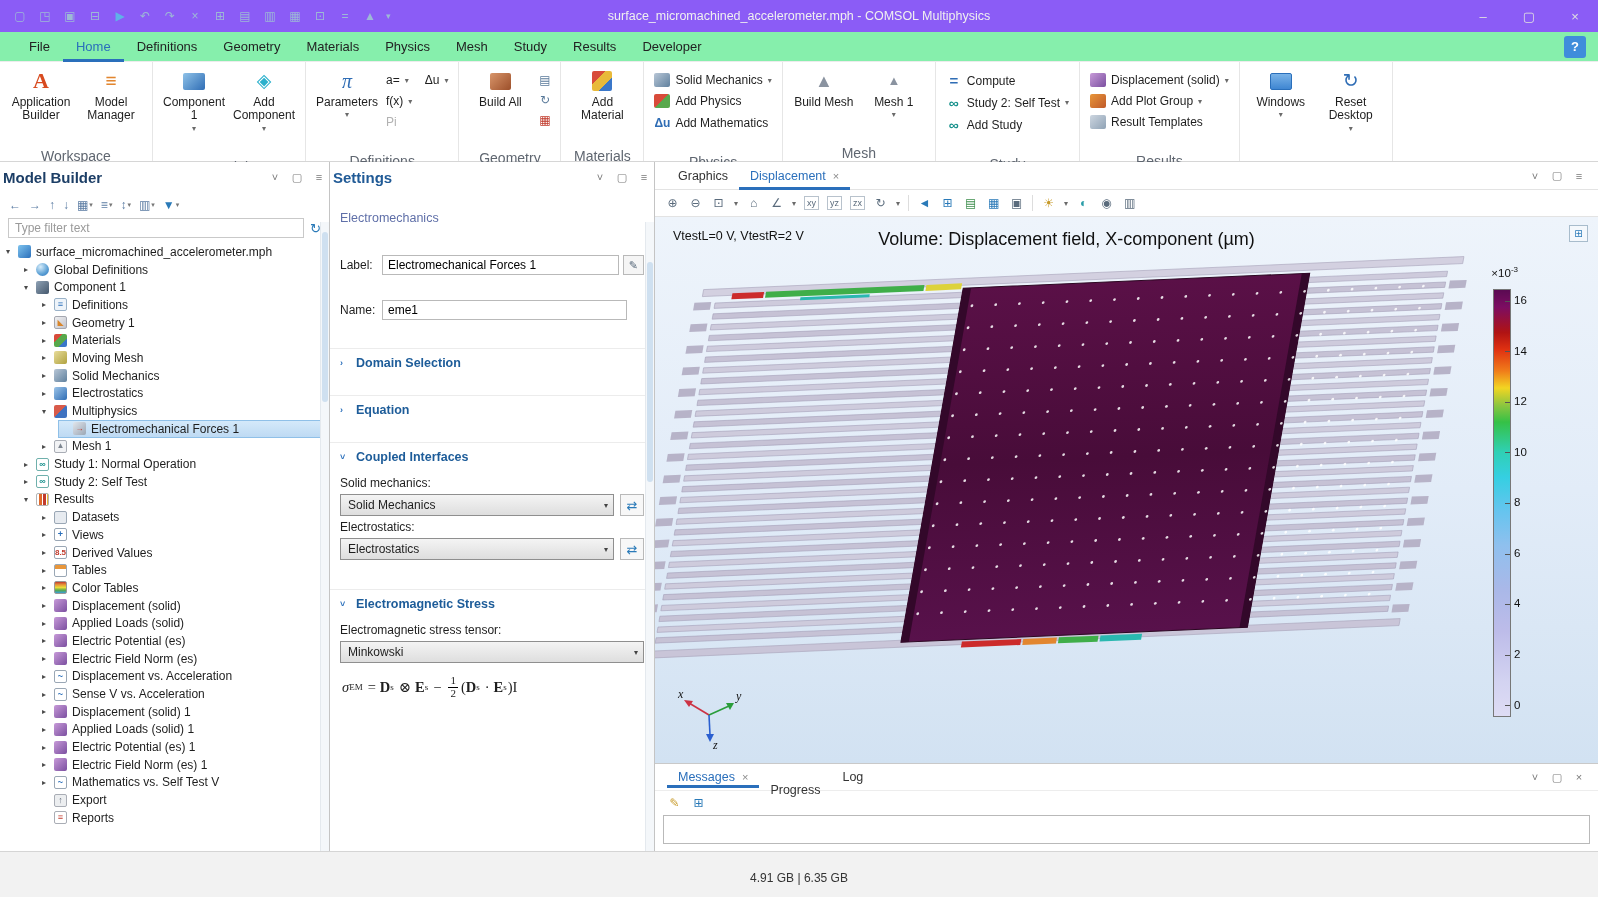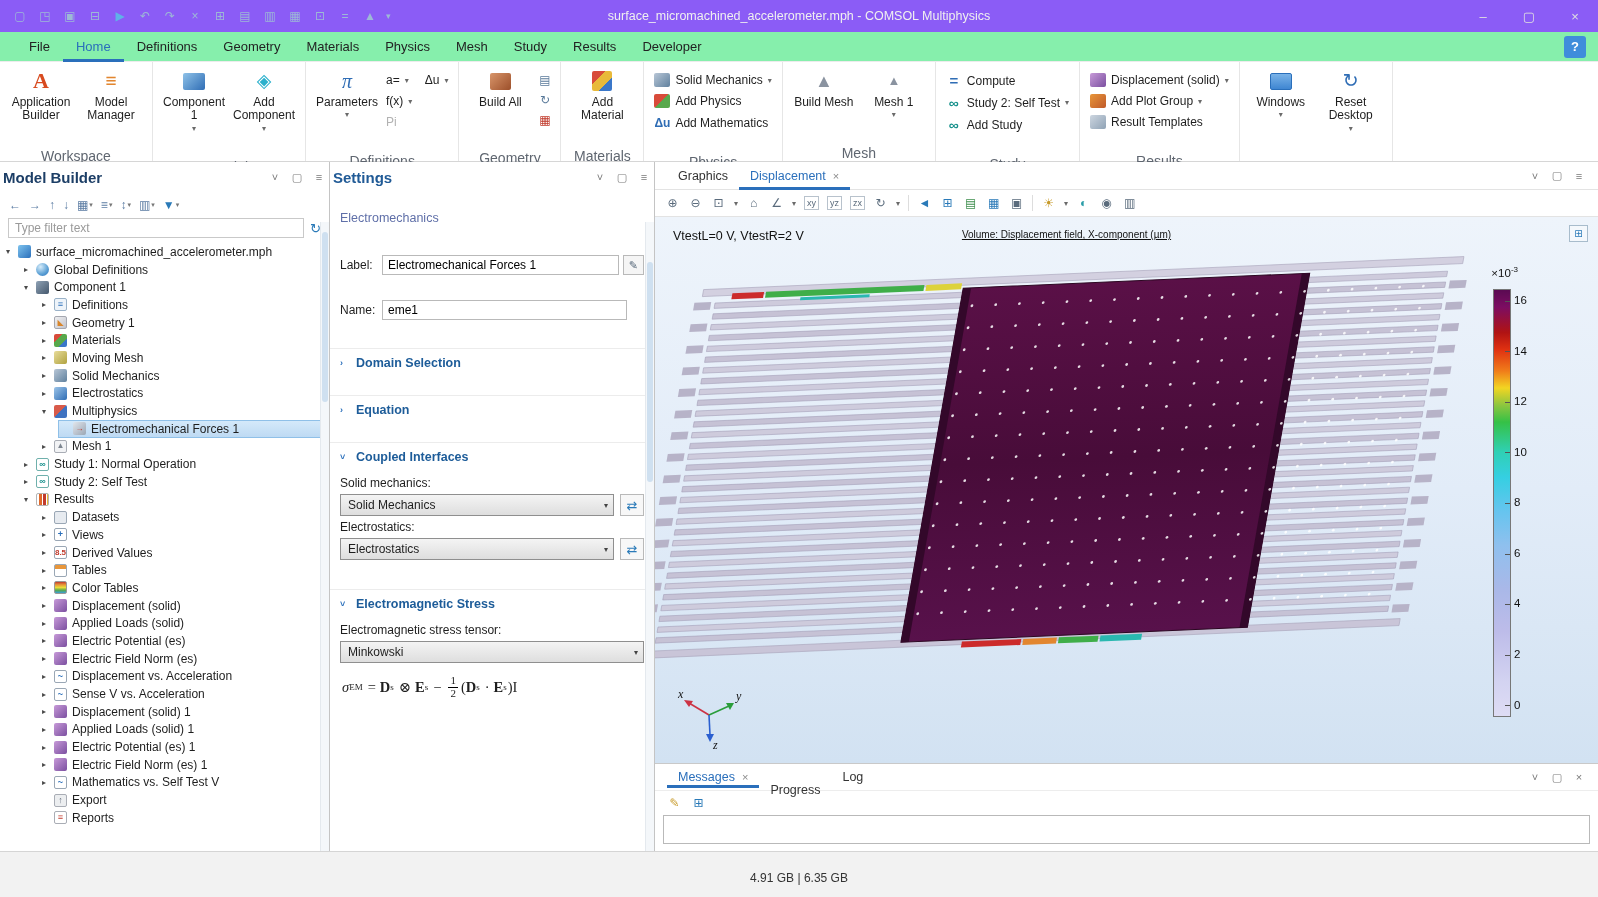--- a/index.html
+++ b/index.html
@@ -142,21 +142,21 @@
   .gtabs .head-icons { margin-right:12px; }
   .gtoolbar { height:27px; flex:none; display:flex; align-items:center; border-bottom:1px solid #e3e3e3; padding:0 10px; gap:8px; }
   .gico { min-width:15px; height:18px; display:flex; align-items:center; justify-content:center; font-size:12px; color:#5a6b7c; }
   .gico.blue { color:#2a7ab8; } .gico.green { color:#3f8f4f; } .gico.yellow { color:#c79a2a; } .gico.teal { color:#2a9da8; }
   .gico.tiny { font-size:9px; border:1px solid #b8c2cc; padding:0 2px; height:14px; color:#5a6b7c; }
   .vsep { width:1px; height:16px; background:#ddd; }
 
   .canvas { flex:1; position:relative; background:linear-gradient(180deg,#eef4fb 0%,#e2ecf8 50%,#d2e2f2 100%); overflow:hidden; min-height:0; }
   .device { position:absolute; inset:0; width:100%; height:100%; }
   .anno { position:absolute; left:18px; top:12px; font-size:12.5px; color:#111; }
-  .ptitle { position:absolute; left:0; right:120px; top:12px; text-align:center; font-size:10px; color:#111;text-decoration:underline; }
+  .ptitle { position:absolute; left:0; right:120px; top:12px; text-align:center; font-size:18px; color:#111; }
   .corner-btn { position:absolute; top:8px; right:10px; width:19px; height:17px; border:1px solid #a8bccc; background:#f4f8fc; display:flex; align-items:center; justify-content:center; color:#2a7ab8; font-size:10px; }
   .cbar { position:absolute; right:87px; top:72px; width:18px; height:428px; border:1px solid #777;
     background:linear-gradient(180deg,#5a0a52 0%,#7c0d62 4%,#b01313 10%,#e03111 14%,#f07c1a 19%,#f2d522 23%,#8ec63f 27%,#35c146 31%,#2fd0b4 38%,#35cfe2 44%,#66c4ef 52%,#8fc0ee 60%,#a9b8e8 70%,#bdbce9 80%,#d3d3f1 92%,#dedcf4 100%); }
   .cexp { position:absolute; right:80px; top:48px; font-size:11.5px; color:#111; }
   .cexp sup { font-size:8px; }
   .cticks { position:absolute; right:58px; top:78px; width:26px; height:416px; display:flex; flex-direction:column; justify-content:space-between; }
   .ctick { position:relative; font-size:11.5px; color:#111; line-height:1; }
   .ctick::before { content:""; position:absolute; left:-9px; top:50%; width:5px; height:1px; background:#555; }
   .triad { position:absolute; left:20px; bottom:12px; width:70px; height:70px; }
   .triad text { font-size:12px; fill:#111; font-style:italic; font-family:"Liberation Serif","DejaVu Serif",serif; }

